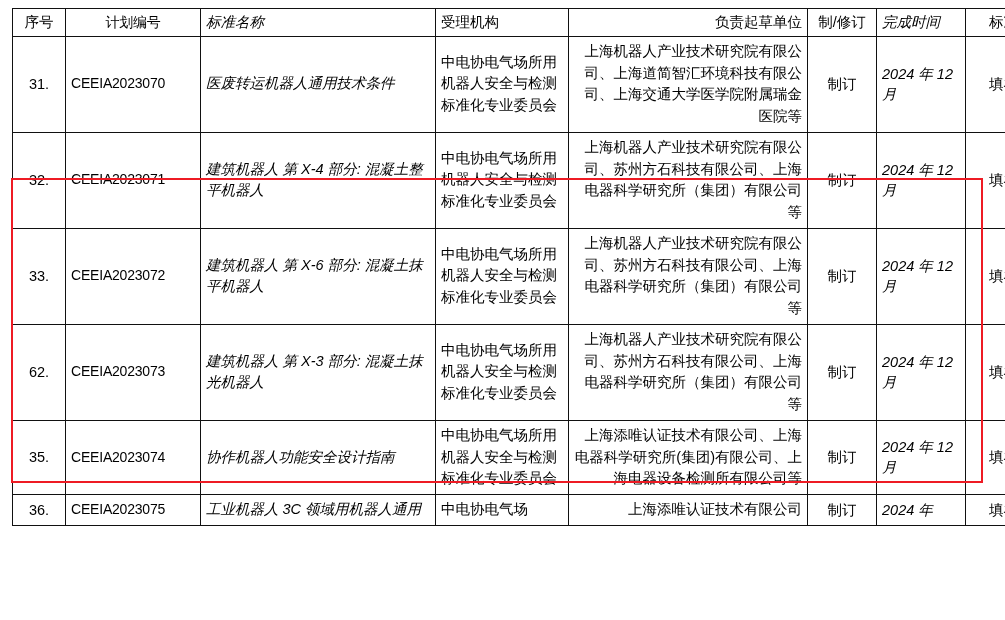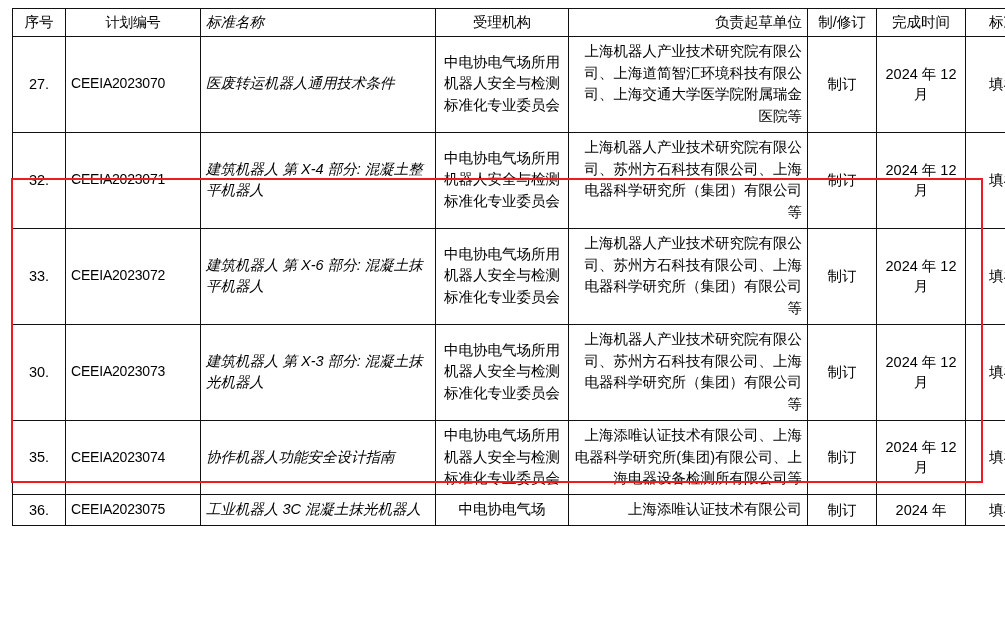--- a/index.html
+++ b/index.html
@@ -38,24 +38,24 @@
   thead th {
     text-align: center;
     font-weight: normal;
     padding-top: 7px;
     padding-bottom: 7px;
     line-height: 1.3;
   }
   .c-seq   { width: 42px;  text-align: center; }
   .c-code  { width: 124px; letter-spacing: -0.2px; font-size: 14px;}
   .c-name  { width: 224px; text-align: left; font-style: italic; }
-  .c-org   { width: 122px; text-align: center; }
+  .c-org   { width: 122px; text-align: left; }
   .c-draft { width: 228px; text-align: right; }
   .c-type  { width: 58px;  text-align: center; }
-  .c-date  { width: 78px;  text-align: center; }
+  .c-date  { width: 78px;  text-align: left; font-style: italic; }
   .c-cat   { width: 94px;  text-align: center; }
 
   td.c-name, td.c-org, td.c-draft {
     line-height: 1.5;
   }
 
   
   #highlight-box {
     position: absolute;
     left: 11px;
@@ -81,21 +81,21 @@
         <th class="c-org">受理机构</th>
         <th class="c-draft">负责起草单位</th>
         <th class="c-type">制/修订</th>
         <th class="c-date">完成时间</th>
         <th class="c-cat">标准类型</th>
       </tr>
     </thead>
     <tbody>
 
       <tr>
-        <td class="c-seq">27.</td>
+        <td class="c-seq">31.</td>
         <td class="c-code">CEEIA2023070</td>
         <td class="c-name">医废转运机器人通用技术条件</td>
         <td class="c-org">中电协电气场所用机器人安全与检测标准化专业委员会</td>
         <td class="c-draft">上海机器人产业技术研究院有限公司、上海道简智汇环境科技有限公司、上海交通大学医学院附属瑞金医院等</td>
         <td class="c-type">制订</td>
         <td class="c-date">2024 年 12 月</td>
         <td class="c-cat">填补空白</td>
       </tr>
 
       <tr>
@@ -114,21 +114,21 @@
         <td class="c-code">CEEIA2023072</td>
         <td class="c-name">建筑机器人 第 X-6 部分: 混凝土抹平机器人</td>
         <td class="c-org">中电协电气场所用机器人安全与检测标准化专业委员会</td>
         <td class="c-draft">上海机器人产业技术研究院有限公司、苏州方石科技有限公司、上海电器科学研究所（集团）有限公司等</td>
         <td class="c-type">制订</td>
         <td class="c-date">2024 年 12 月</td>
         <td class="c-cat">填补空白</td>
       </tr>
 
       <tr>
-        <td class="c-seq">30.</td>
+        <td class="c-seq">62.</td>
         <td class="c-code">CEEIA2023073</td>
         <td class="c-name">建筑机器人 第 X-3 部分: 混凝土抹光机器人</td>
         <td class="c-org">中电协电气场所用机器人安全与检测标准化专业委员会</td>
         <td class="c-draft">上海机器人产业技术研究院有限公司、苏州方石科技有限公司、上海电器科学研究所（集团）有限公司等</td>
         <td class="c-type">制订</td>
         <td class="c-date">2024 年 12 月</td>
         <td class="c-cat">填补空白</td>
       </tr>
 
       <tr>
@@ -138,21 +138,21 @@
         <td class="c-org">中电协电气场所用机器人安全与检测标准化专业委员会</td>
         <td class="c-draft">上海添唯认证技术有限公司、上海电器科学研究所(集团)有限公司、上海电器设备检测所有限公司等</td>
         <td class="c-type">制订</td>
         <td class="c-date">2024 年 12 月</td>
         <td class="c-cat">填补空白</td>
       </tr>
 
       <tr>
         <td class="c-seq">36.</td>
         <td class="c-code">CEEIA2023075</td>
-        <td class="c-name">工业机器人 3C 混凝土抹光机器人</td>
+        <td class="c-name">工业机器人 3C 领域用机器人通用</td>
         <td class="c-org">中电协电气场</td>
         <td class="c-draft">上海添唯认证技术有限公司</td>
         <td class="c-type">制订</td>
         <td class="c-date">2024 年</td>
         <td class="c-cat">填补空白</td>
       </tr>
 
     </tbody>
   </table>
 

